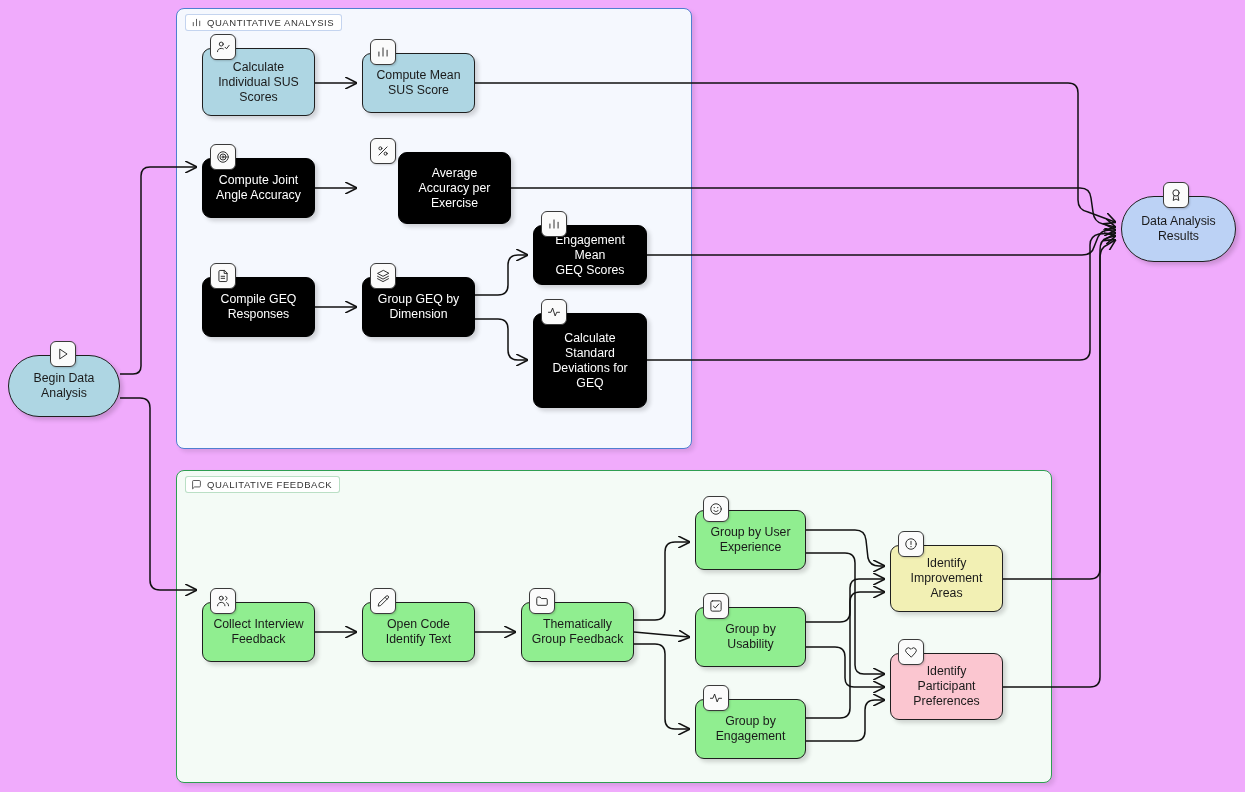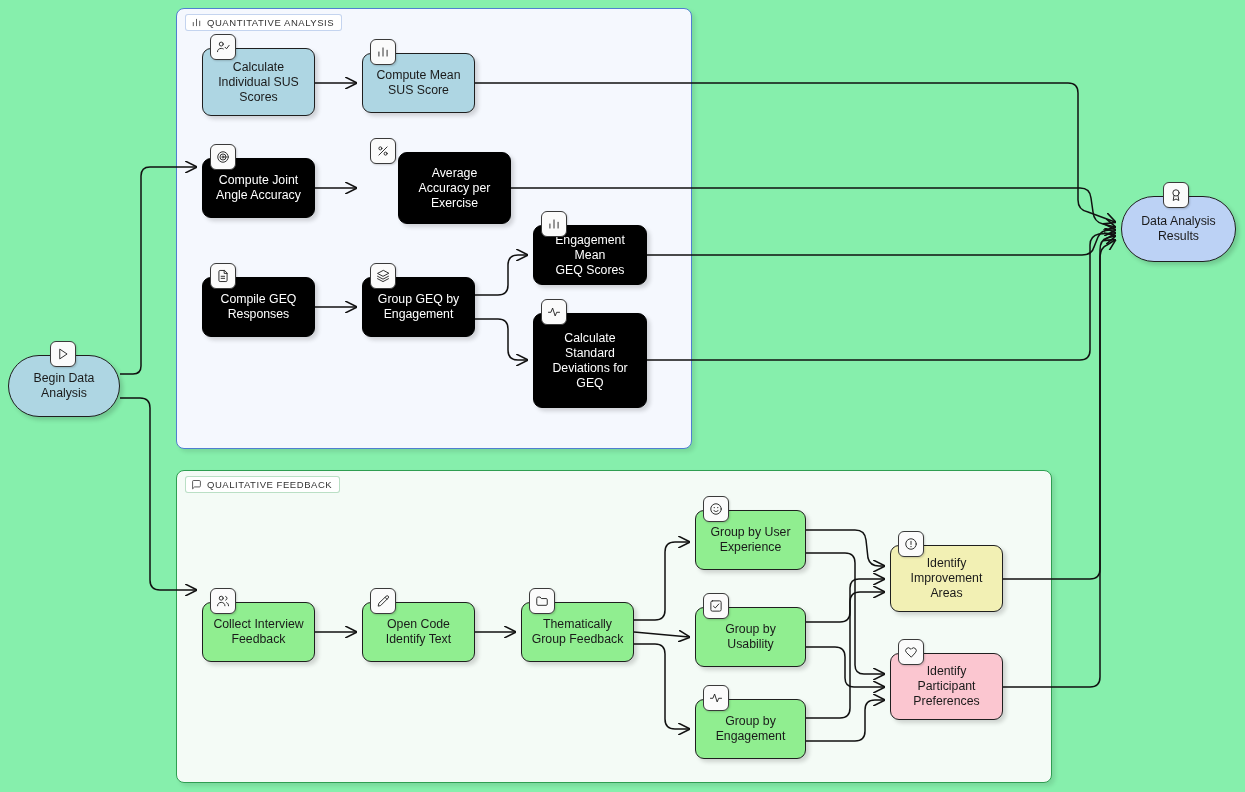--- a/index.html
+++ b/index.html
@@ -1,17 +1,17 @@
 <!DOCTYPE html>
 <html><head>
 <meta charset="utf-8">
 <style>
   html,body{margin:0;padding:0;background:#ffffff;}
   body{font-family:"Liberation Sans","DejaVu Sans",sans-serif;}
-  #stage{position:relative;width:1245px;height:792px;overflow:hidden;background:#86efac;}
+  #stage{position:relative;width:1245px;height:792px;overflow:hidden;background:#f0abfc;}
   svg#wires{position:absolute;left:0;top:0;width:1245px;height:792px;pointer-events:none;}
 
   
   .subgraph{position:absolute;border-radius:8px;box-sizing:border-box;}
   .sg-label{position:absolute;display:flex;align-items:center;gap:5px;
             background:#fff;border-radius:3px;padding:2px 7px 2px 5px;
             font-size:9.5px;letter-spacing:.55px;color:#333;white-space:nowrap;}
   .sg-label .sgi{display:inline-flex;width:11px;height:11px;}
   .sg-label .sgi svg{width:11px;height:11px;}
 
@@ -176,21 +176,21 @@
       </div>
       <div class="badge" style="left: 210px; top: 263px;">
         <svg viewBox="0 0 24 24">
           <path fill="none" stroke="#222" stroke-width="1.6" stroke-linecap="round" stroke-linejoin="round" d="M14 2.5H7a2 2 0 0 0-2 2v15a2 2 0 0 0 2 2h10a2 2 0 0 0 2-2V7.5Z"></path>
           <path fill="none" stroke="#222" stroke-width="1.6" stroke-linecap="round" stroke-linejoin="round" d="M14 2.5V7.5H19"></path>
           <path fill="none" stroke="#222" stroke-width="1.6" stroke-linecap="round" stroke-linejoin="round" d="M8.8 12.5h6M8.8 16h6"></path>
         </svg>
       </div>
       <div class="node dark" style="left: 362px; top: 277px; width: 113px; height: 60px; background: rgb(0, 0, 0); color: rgb(255, 255, 255);">
         <span class="lbl">Group GEQ by
-Engagement</span>
+Dimension</span>
       </div>
       <div class="badge" style="left: 370px; top: 263px;">
         <svg viewBox="0 0 24 24">
           <path fill="none" stroke="#222" stroke-width="1.6" stroke-linecap="round" stroke-linejoin="round" d="M12 2.6 2.6 7.6 12 12.6 21.4 7.6Z"></path>
           <path fill="none" stroke="#222" stroke-width="1.6" stroke-linecap="round" stroke-linejoin="round" d="M2.6 12.4 12 17.4 21.4 12.4"></path>
           <path fill="none" stroke="#222" stroke-width="1.6" stroke-linecap="round" stroke-linejoin="round" d="M2.6 16.6 12 21.6 21.4 16.6"></path>
         </svg>
       </div>
       <div class="node dark" style="left: 533px; top: 225px; width: 114px; height: 60px; background: rgb(0, 0, 0); color: rgb(255, 255, 255);">
         <span class="lbl">Engagement Mean

